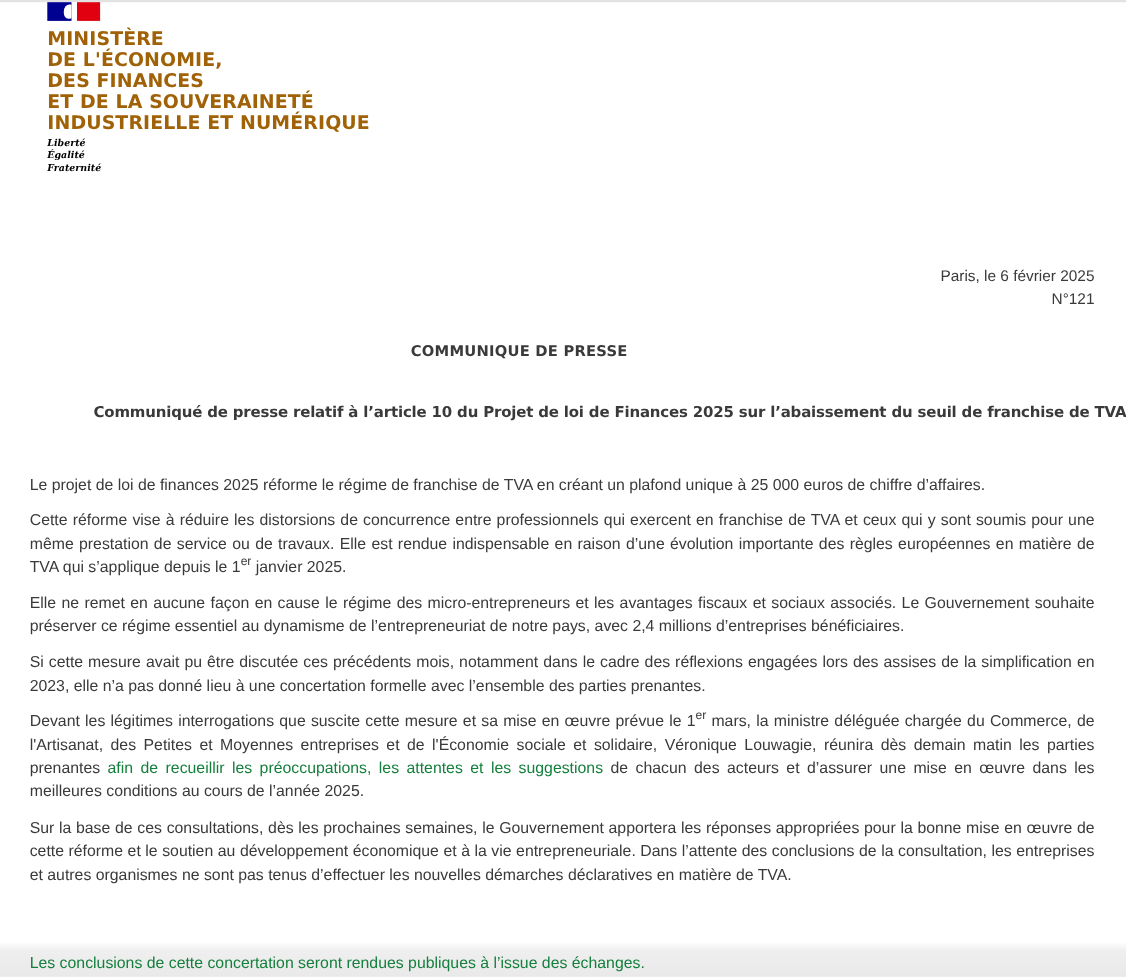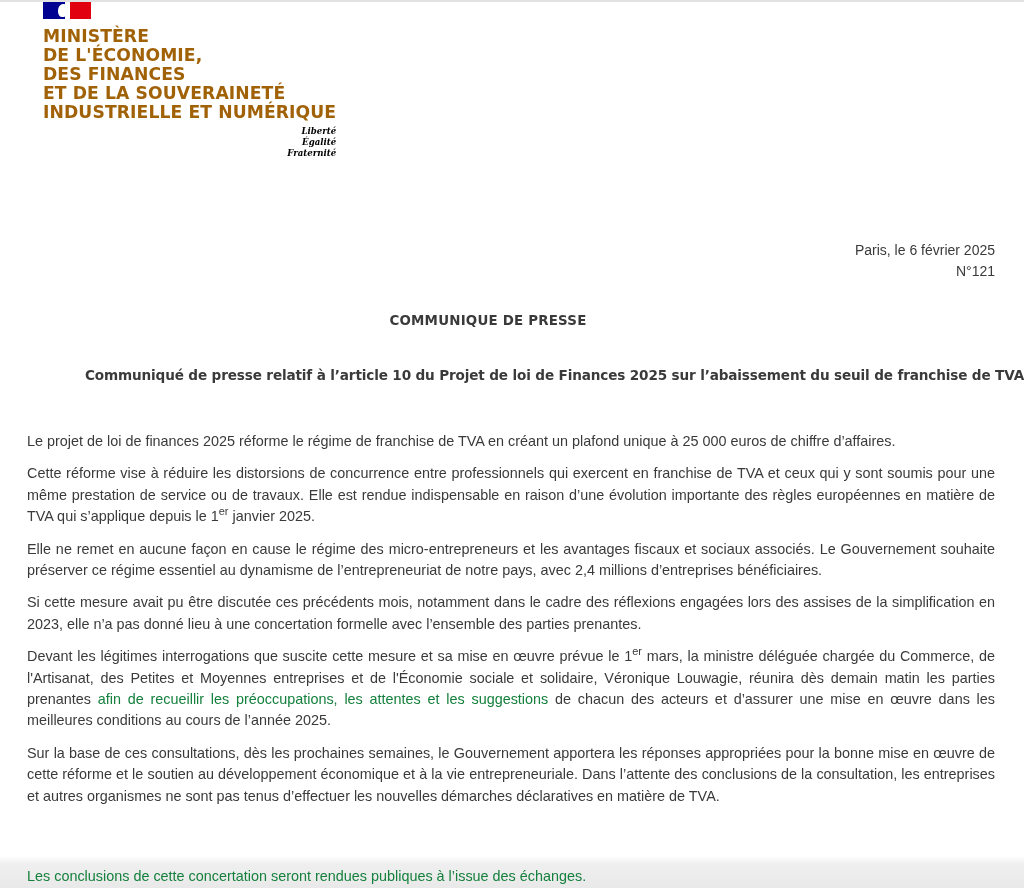--- a/index.html
+++ b/index.html
@@ -66,21 +66,20 @@
       white-space: nowrap;
     }
     .motto {
       margin-top: 4px;
       font-family: "DejaVu Serif", serif;
       font-style: italic;
       font-weight: bold;
       font-size: 8.6px;
       line-height: 11px;
       color: #000000;
-      text-align: right;
     }
     .date-block {
       position: absolute;
       right: 29px;
       top: 240px;
       text-align: right;
       font-family: "Liberation Sans", sans-serif;
       font-size: 14px;
       line-height: 21px;
       color: #3a3a3a;
@@ -89,21 +88,20 @@
       position: absolute;
       left: 0;
       width: 944px;
       top: 313px;
       text-align: center;
       font-family: "DejaVu Sans", sans-serif;
       font-weight: bold;
       font-size: 13.4px;
       color: #3a3a3a;
       letter-spacing: 0.2px;
-      padding-left: 16px;
     }
     .doc-title {
       position: absolute;
       left: 0;
       width: 1024px;
       top: 367px;
       text-align: right;
       font-family: "DejaVu Sans", sans-serif;
       font-weight: bold;
       font-size: 13.6px;

